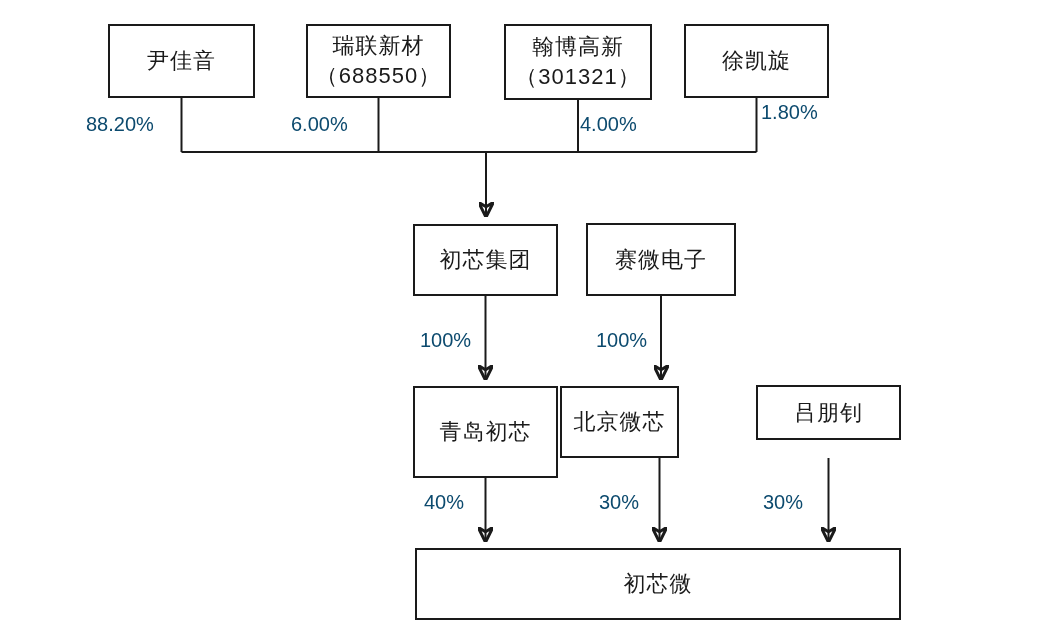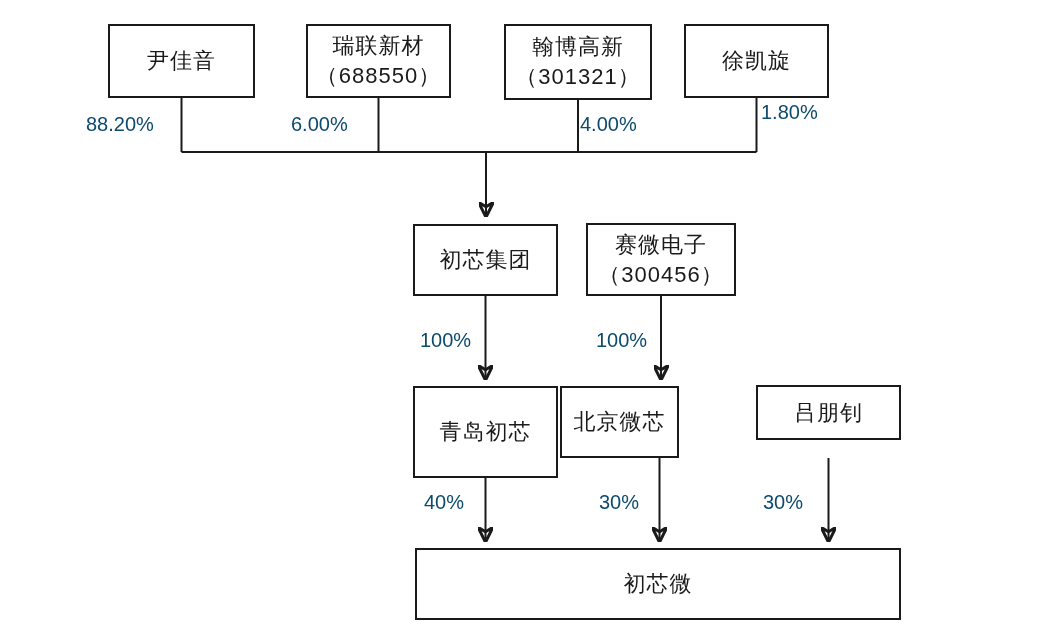--- a/index.html
+++ b/index.html
@@ -89,21 +89,20 @@
   </div>
   <div class="node" style="left:656px; top:24px; width:145px; height:74px">
     <span>徐凯旋</span>
   </div>
 
   <div class="node" style="left:385px; top:224px; width:145px; height:72px">
     <span>初芯集团</span>
   </div>
   <div class="node" style="left:558px; top:223px; width:150px; height:73px">
     <span>赛微电子</span>
-    <span>（300456）</span>
   </div>
 
   <div class="node" style="left:385px; top:386px; width:145px; height:92px">
     <span>青岛初芯</span>
   </div>
   <div class="node" style="left:532px; top:386px; width:119px; height:72px">
     <span>北京微芯</span>
   </div>
   <div class="node" style="left:728px; top:385px; width:145px; height:55px">
     <span>吕朋钊</span>

